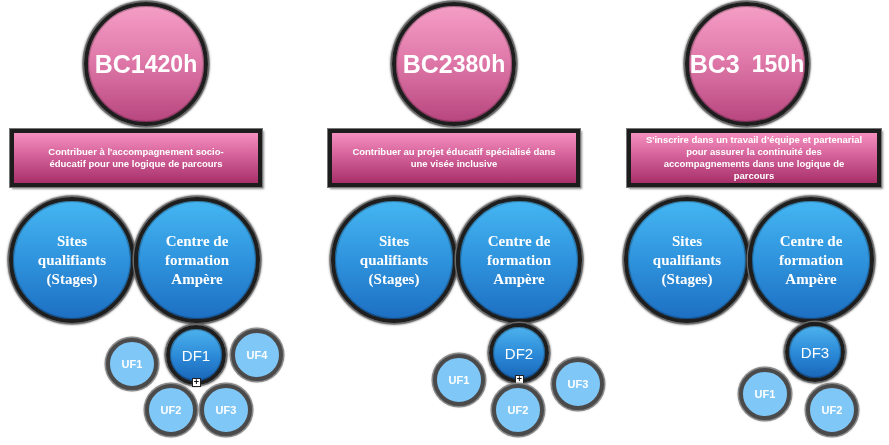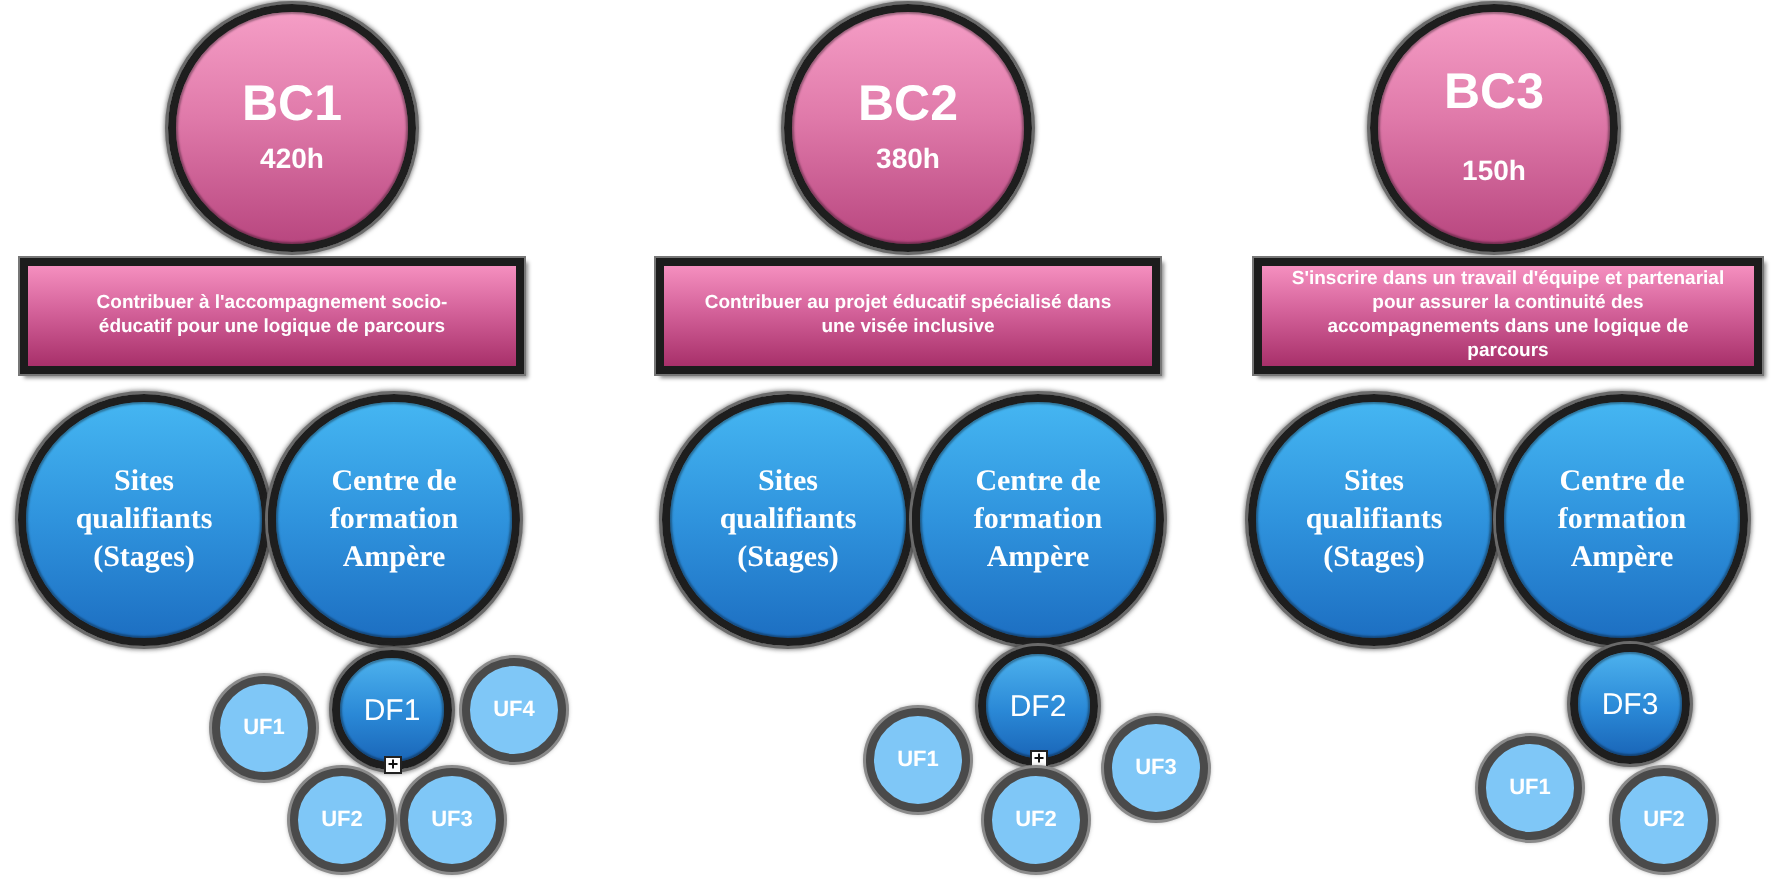--- a/index.html
+++ b/index.html
@@ -1,26 +1,26 @@
 <!DOCTYPE html>
 <html><head>
 <meta charset="utf-8">
 <style>
   html, body { margin: 0; padding: 0; background: #ffffff; }
   body { width: 889px; height: 445px; position: relative; overflow: hidden;
          font-family: "Liberation Sans", sans-serif; }
   .node { position: absolute; border-radius: 50%; box-sizing: border-box;
-          display: flex; flex-direction: column; align-items: center; justify-content: center;
+          display: flex; align-items: center; justify-content: center;
           color: #ffffff; text-align: center;
           border: 4px solid #1e1e1e;
           box-shadow: 0 0 0 1.5px #6a6a6a, 0 0 2px 2px rgba(40,40,40,0.55), inset 0 0 1px 1px rgba(0,0,0,0.35); }
   .bc { width: 124px; height: 124px;
         background: linear-gradient(180deg, #f59ec6 0%, #e07aaa 45%, #b8467f 100%); }
   .bc .code { font-size: 25px; font-weight: bold; line-height: 30px; }
-  .bc .hours { font-size: 14px; font-weight: bold; line-height: 24px; }
+  .bc .hours { font-size: 23px; font-weight: bold; line-height: 24px; }
   .banner { position: absolute; box-sizing: border-box; width: 252px; height: 58px;
             background: linear-gradient(180deg, #f58fbf 0%, #d4629a 45%, #a8306a 100%);
             border: 4px solid #1c1c1c;
             box-shadow: 0 0 0 1px #777, 2px 2px 2px rgba(0,0,0,0.45);
             color: #ffffff; font-size: 9.5px; font-weight: bold; line-height: 12px;
             display: flex; align-items: center; justify-content: center; text-align: center;
             padding: 0 8px; }
   .big { width: 126px; height: 126px; border-width: 4px;
          background: linear-gradient(180deg, #45b6f2 0%, #2f93dd 50%, #1d6fc2 100%); font-family: Liberation Serif, serif; }
   .big span { font-size: 15px; font-weight: bold; line-height: 19px; }

